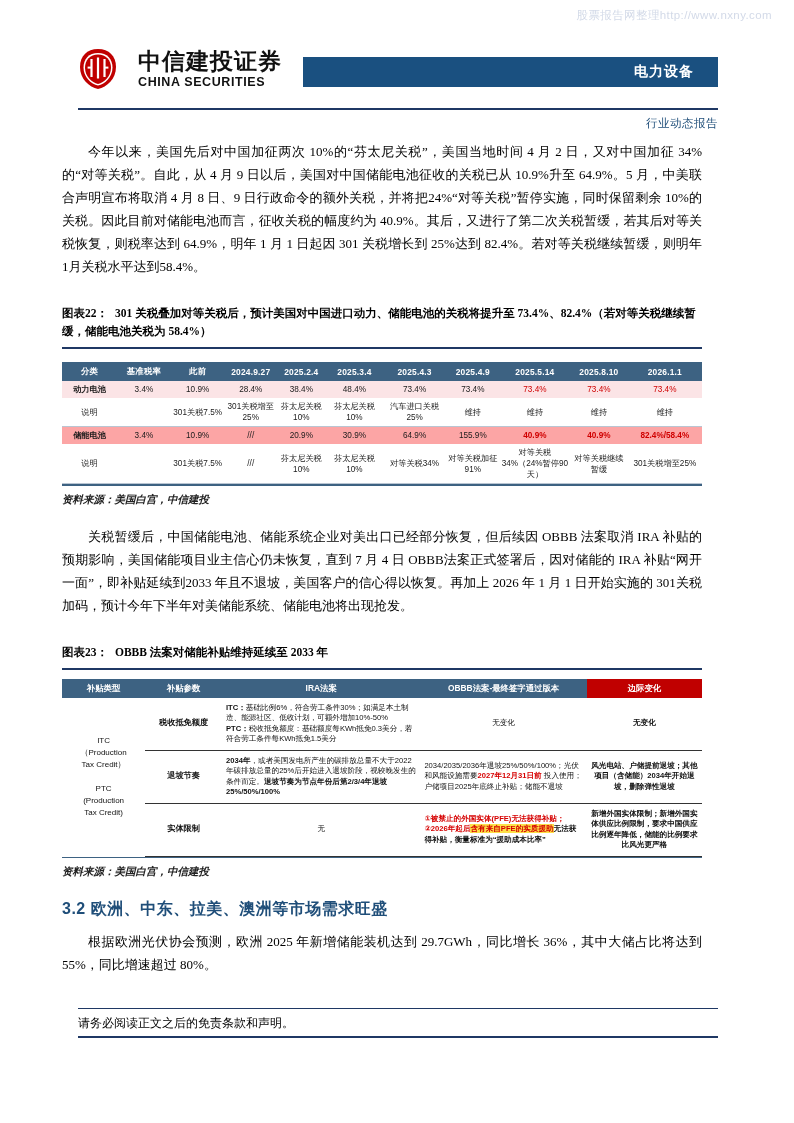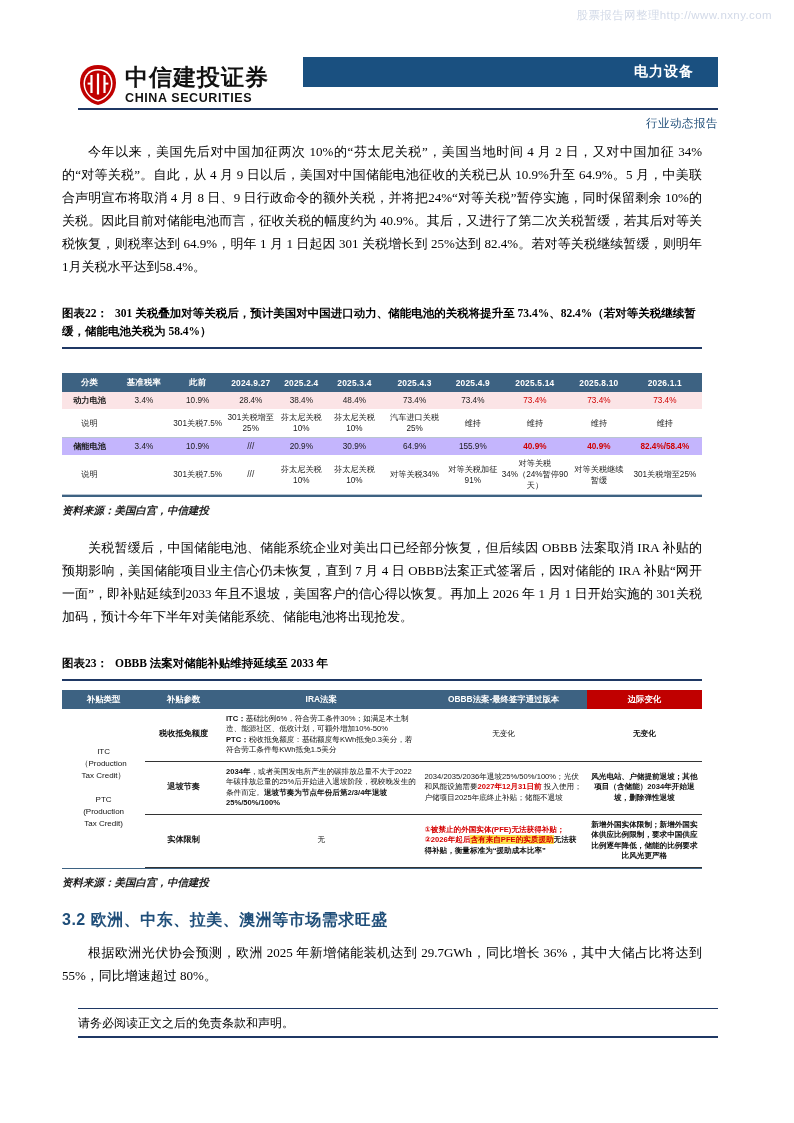--- a/index.html
+++ b/index.html
@@ -15,21 +15,21 @@
 
   
   .watermark{
     position:absolute;top:8px;right:22px;
     font-family:"Liberation Sans","DejaVu Sans",sans-serif;
     font-size:11.5px;color:#d3dae8;letter-spacing:.4px;white-space:nowrap;
   }
 
   
   .header{position:absolute;top:48px;left:78px;width:640px;height:56px;}
-  .logo-wrap{position:absolute;left:0;top:16px;display:flex;align-items:center;gap:7px;}
+  .logo-wrap{position:absolute;left:0;top:0;display:flex;align-items:center;gap:20px;}
   .logo-mark{width:40px;height:42px;position:relative;}
   .logo-text{line-height:1;}
   .logo-cn{font-family:"Liberation Sans","DejaVu Sans",sans-serif;font-weight:bold;font-size:23px;letter-spacing:1px;color:#111;}
   .logo-en{font-family:"Liberation Sans","DejaVu Sans",sans-serif;font-weight:bold;font-size:12.5px;letter-spacing:.6px;color:#111;margin-top:3px;}
   .header-bar{
     position:absolute;left:225px;top:9px;width:415px;height:30px;
     background:#1a5080;
   }
   .header-bar span{
     position:absolute;right:24px;top:6px;
@@ -60,31 +60,31 @@
   .fig-caption .num{margin-right:7px;}
   .cap-rule{height:2px;background:#1f3864;margin-top:7px;}
   .fig-source{
     font-family:"Liberation Serif","DejaVu Serif",serif;
     font-style:italic;font-weight:bold;font-size:10.5px;color:#222;
     margin-top:7px;
   }
 
   
   table{border-collapse:collapse;width:100%;table-layout:fixed;}
-  .t1{margin-top:24px;font-family:"Liberation Sans","DejaVu Sans",sans-serif;}
+  .t1{margin-top:13px;font-family:"Liberation Sans","DejaVu Sans",sans-serif;}
   .t1 th{
     background:#3d6282;color:#fff;font-size:8.4px;font-weight:bold;
     padding:4px 1px;text-align:center;letter-spacing:.2px;
   }
   .t1 td{
     font-size:8.2px;text-align:center;padding:3px 1px;
     color:#1a1a1a;line-height:11px;
   }
   .t1 tr.main-a td{background:#fbe4e6;font-weight:normal;}
-  .t1 tr.main-b td{background:#c4b5fd;}
+  .t1 tr.main-b td{background:#fca5a5;}
   .t1 tr.note td{background:#ffffff;}
   .t1 tr.main-a td.label,.t1 tr.main-b td.label{font-weight:bold;}
   .t1 td.red{color:#d00000;font-weight:bold;}
   .t1 tr.note td{border-bottom:1px solid #b9c5d2;}
   .t1 tr.main-a td,.t1 tr.main-b td{border-bottom:none;}
   .t1-bottom{height:1.6px;background:#3d6282;}
 
   
   .t2{margin-top:9px;font-family:"Liberation Sans","DejaVu Sans",sans-serif;}
   .t2 th{

